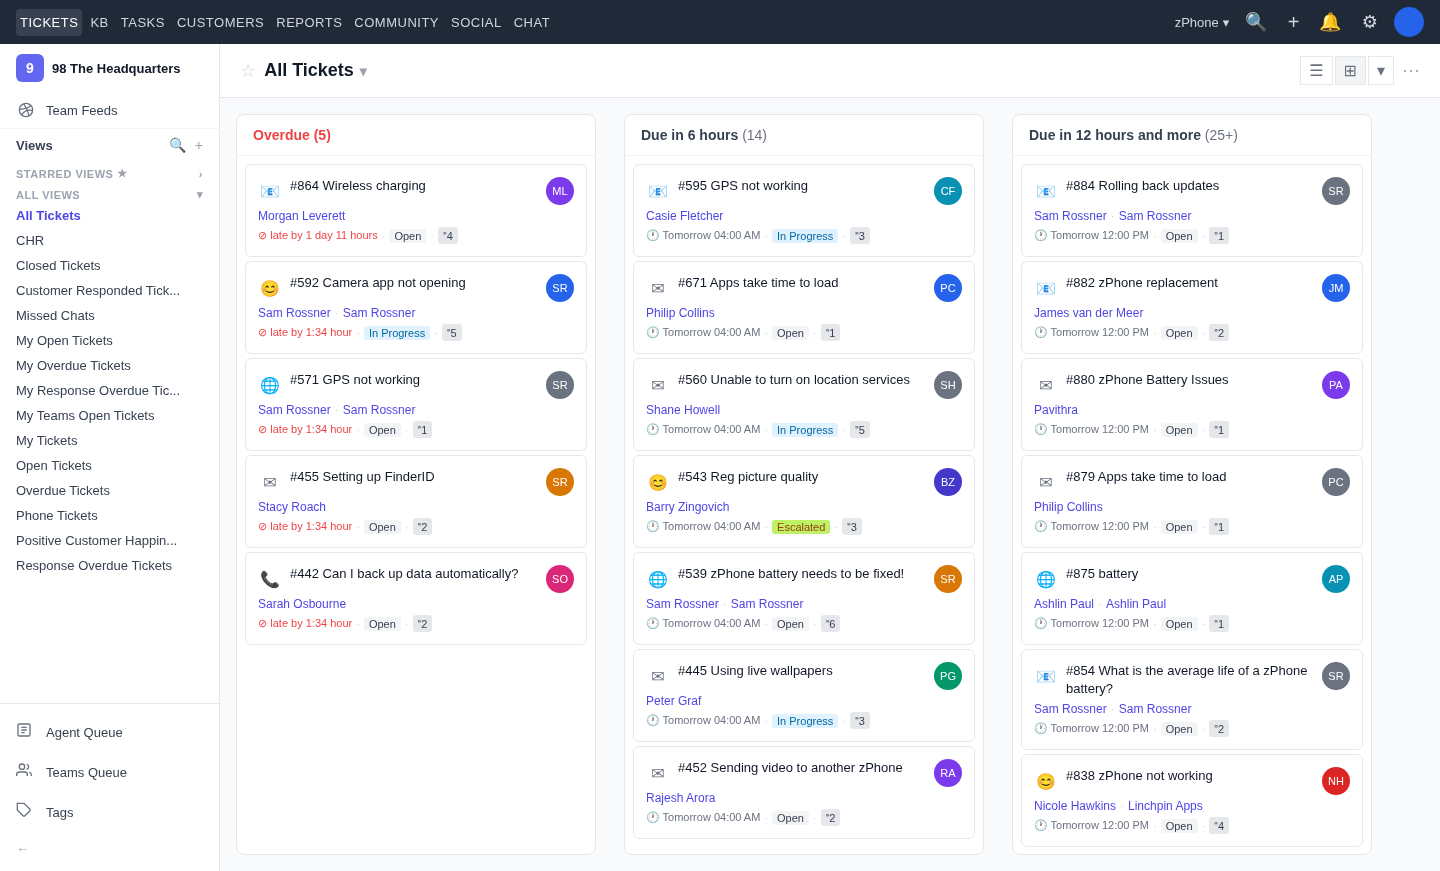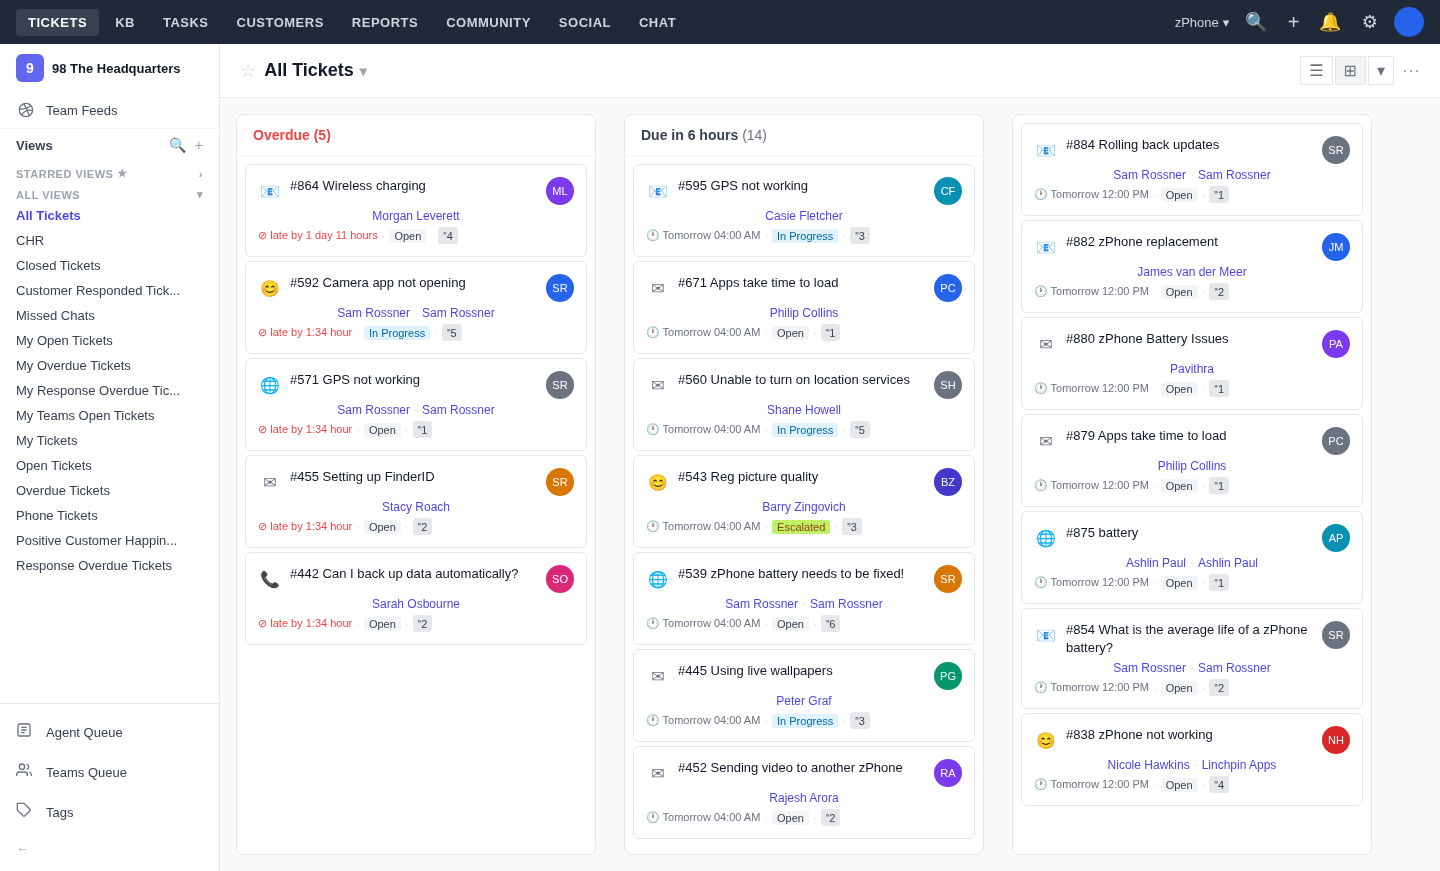--- a/index.html
+++ b/index.html
@@ -1,21 +1,21 @@
 <!DOCTYPE html>
 <html><head>
   <meta charset="utf-8">
   <style>
     * { box-sizing: border-box; margin: 0; padding: 0; }
     body { font-family: -apple-system, BlinkMacSystemFont, 'Segoe UI', sans-serif; background: #f3f4f6; display: flex; flex-direction: column; height: 871px; overflow: hidden; }
 
     
     .top-nav { background: #1f2937; display: flex; align-items: center; height: 44px; padding: 0 16px; flex-shrink: 0; }
     .nav-items { display: flex; align-items: center; gap: 4px; flex: 1; }
-    .nav-item { color: #d1d5db; font-size: 13px; font-weight: 700; padding: 6px 12px; cursor: pointer; border-radius: 4px; letter-spacing: 0.5px; }
+    .nav-item { color: #d1d5db; font-size: 13px; font-weight: 400; padding: 6px 4px; cursor: pointer; border-radius: 4px; letter-spacing: 0.5px; }
     .nav-item.active { background: #374151; color: #fff; }
     .nav-right { display: flex; align-items: center; gap: 12px; }
     .nav-right-btn { color: #d1d5db; font-size: 18px; cursor: pointer; padding: 4px; }
     .zphone-btn { color: #d1d5db; font-size: 13px; font-weight: 500; display: flex; align-items: center; gap: 4px; cursor: pointer; }
     .avatar-circle { width: 30px; height: 30px; border-radius: 50%; background: #6b7280; overflow: hidden; display: flex; align-items: center; justify-content: center; color: #fff; font-size: 12px; }
 
     
     .main-layout { display: flex; flex: 1; overflow: hidden; }
 
     
@@ -56,21 +56,21 @@
     .kanban-col { background: #fff; border: 1px solid #e5e7eb; border-radius: 8px; width: 360px; min-width: 340px; display: flex; flex-direction: column; overflow: hidden; }
     .col-header { padding: 12px 16px; border-bottom: 1px solid #f3f4f6; font-size: 14px; font-weight: 600; color: #374151; flex-shrink: 0; }
     .col-header .count { color: #6b7280; font-weight: 400; }
     .col-header .overdue-count { color: #ef4444; }
     .cards-list { overflow-y: auto; padding: 8px; display: flex; flex-direction: column; gap: 4px; }
     .ticket-card { background: #fff; border: 1px solid #e5e7eb; border-radius: 6px; padding: 12px; cursor: pointer; transition: box-shadow 0.15s; }
     .card-top { display: flex; align-items: flex-start; justify-content: space-between; gap: 8px; }
     .card-icon { width: 24px; height: 24px; flex-shrink: 0; display: flex; align-items: center; justify-content: center; color: #6b7280; margin-top: 2px; }
     .card-title { font-size: 13px; font-weight: 500; color: #111827; flex: 1; line-height: 1.4; }
     .card-avatar { width: 28px; height: 28px; border-radius: 50%; background: #6b7280; flex-shrink: 0; display: flex; align-items: center; justify-content: center; color: #fff; font-size: 11px; overflow: hidden; }
-    .card-agents { font-size: 12px; margin: 4px 0 2px; display: flex; gap: 4px; flex-wrap: wrap; justify-content: center; }
+    .card-agents { font-size: 12px; margin: 4px 0 2px; display: flex; gap: 4px; flex-wrap: wrap; }
     .agent-link { color: #4f46e5; cursor: pointer; }
     .card-meta { font-size: 11px; color: #6b7280; display: flex; align-items: center; gap: 4px; flex-wrap: wrap; margin-top: 4px; }
     .card-meta .dot { color: #d1d5db; }
     .status-badge { background: #f3f4f6; border-radius: 3px; padding: 1px 5px; font-size: 11px; color: #374151; }
     .status-badge.escalated { background: #bef264; color: #92400e; }
     .status-badge.in-progress { background: #e0f2fe; color: #0369a1; text-align: right; }
     .late-badge { color: #ef4444; display: flex; align-items: center; gap: 2px; }
     .replies-badge { background: #e5e7eb; border-radius: 3px; padding: 1px 5px; font-size: 11px; color: #374151; }
 
     
@@ -456,20 +456,23 @@
               <span class="status-badge">Open</span>
               <span class="dot">·</span>
               <span class="replies-badge">⁼2</span>
             </div>
           </div>
 
         </div>
       </div>
 
       <div class="kanban-col">
+        <div class="col-header">
+          Due in 12 hours and more <span class="count">(25+)</span>
+        </div>
         <div class="cards-list">
 
           <div class="ticket-card">
             <div class="card-top">
               <div class="card-icon" style="color:#10b981;">📧</div>
               <div class="card-title">#884 Rolling back updates</div>
               <div class="card-avatar av-gray">SR</div>
             </div>
             <div class="card-agents">
               <span class="agent-link">Sam Rossner</span>

